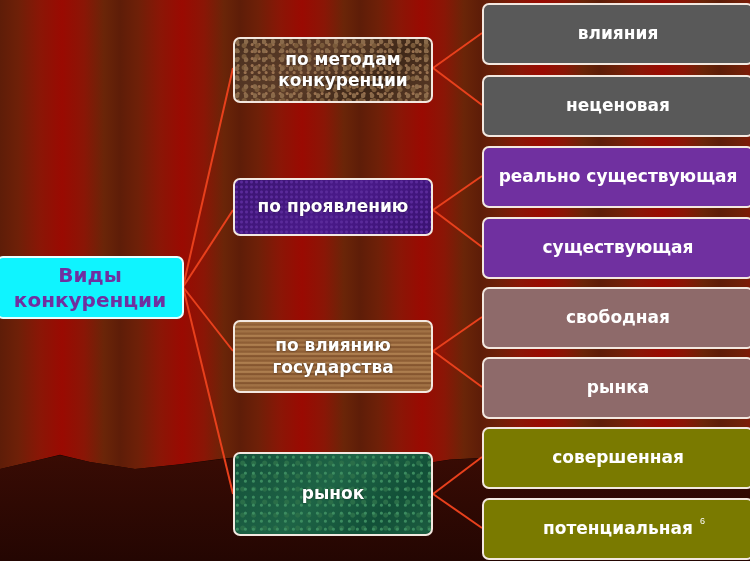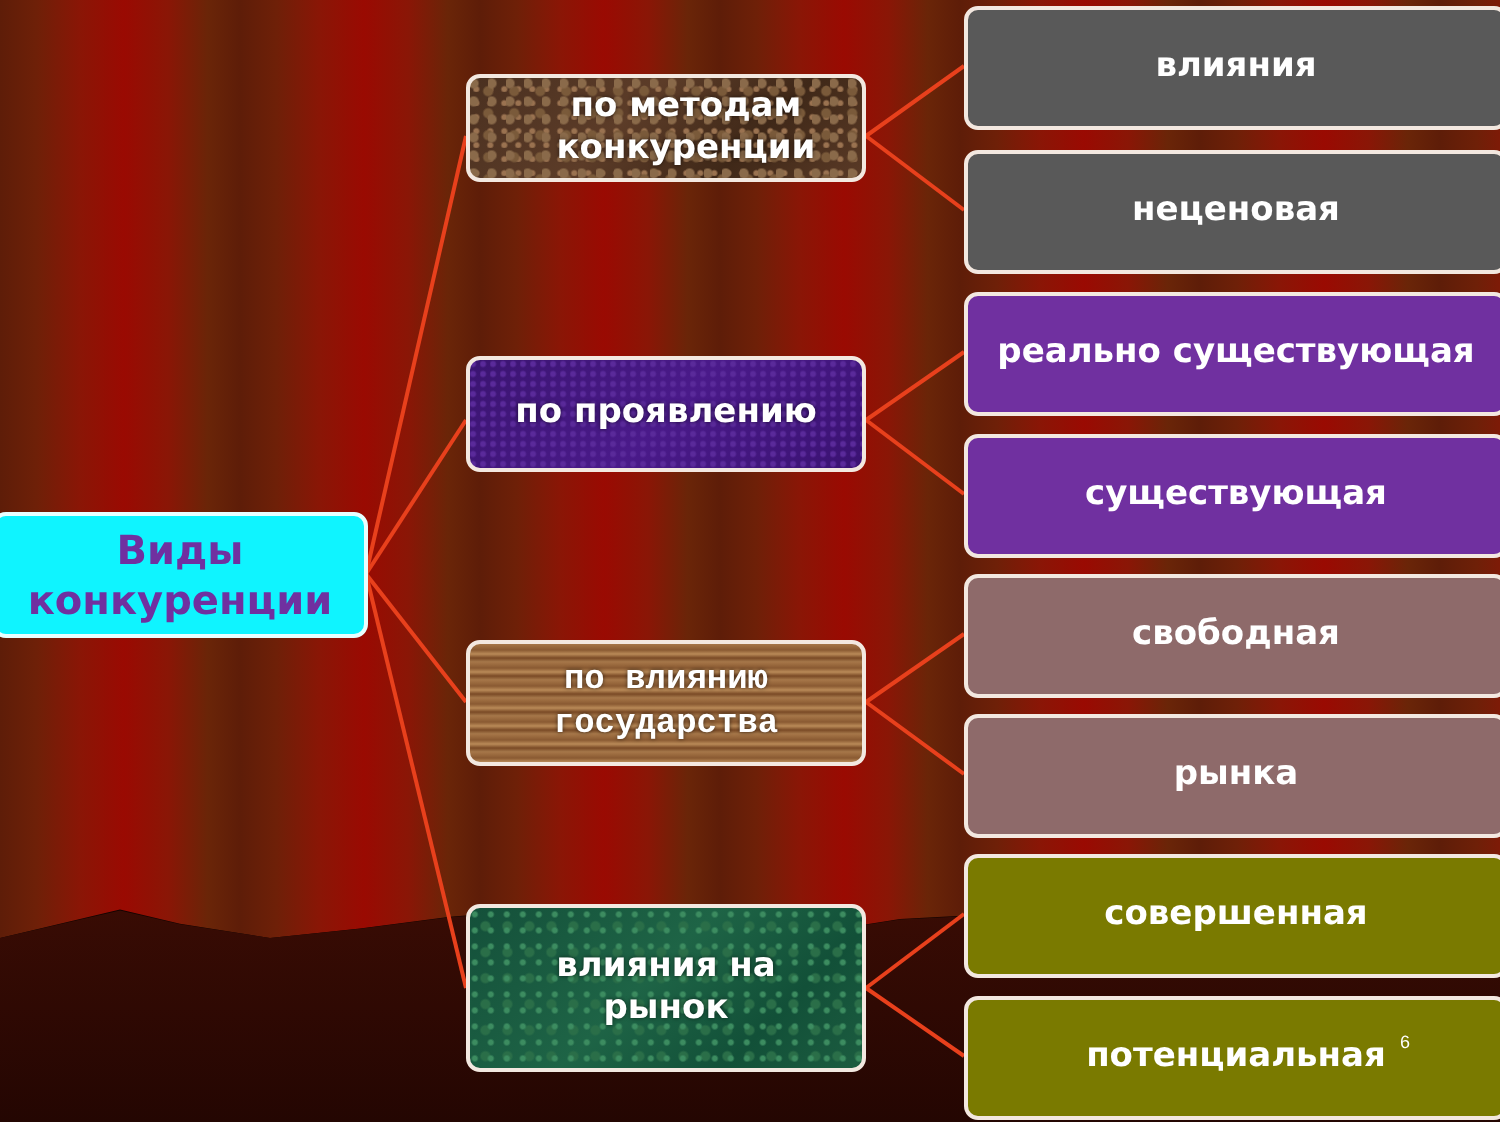--- a/index.html
+++ b/index.html
@@ -25,39 +25,38 @@
     position:absolute; box-sizing:border-box;
     border:2px solid #f3e8e0; border-radius:7px;
     display:flex; align-items:center; justify-content:center; text-align:center;
     color:#ffffff; font-weight:bold; line-height:1.25;
   }
   .root {
     left:-4px; top:256px; width:188px; height:63px;
     background:#0ff4ff; color:#7030a0; font-size:20px; border-color:#e8ffff;
   }
   .mid { left:233px; width:200px; font-size:17px; text-shadow:0 0 2px rgba(0,0,0,0.6); }
-  .mid1 { top:37px; height:54px;
+  .mid1 { top:37px; height:66px;
     background:
       radial-gradient(circle at 20% 30%, #8a6a4a 0 2px, transparent 3px),
       radial-gradient(circle at 70% 60%, #7a5a3a 0 2px, transparent 3px),
       radial-gradient(circle at 45% 80%, #9a7250 0 1px, transparent 2px),
       linear-gradient(135deg, #4a3020, #5c3c28 40%, #3f2818 70%, #5a3a26);
     background-size: 9px 9px, 13px 11px, 7px 7px, 100% 100%;
     padding-left: 20px;
   }
   .mid2 { top:178px; height:58px;
     background:
       radial-gradient(circle at 30% 40%, #5a2a9a 0 1px, transparent 2px),
       linear-gradient(135deg, #3a1470, #4a1a8a 50%, #3a1272);
     background-size: 5px 5px, 100% 100%;
   }
-  .mid3 { top:320px; height:63px;
+  .mid3 { top:320px; height:73px;
     background:
       repeating-linear-gradient(180deg, #a67648 0px, #8a5a32 3px, #b98a58 5px, #7a4a26 7px, #a87a4c 9px);
-    font-family: Liberation Mono, monospace;
   }
   .mid4 { top:452px; height:84px;
     background:
       radial-gradient(circle at 30% 40%, #3c8c60 0 1px, transparent 2px),
       radial-gradient(circle at 70% 70%, #2a6e48 0 2px, transparent 3px),
       linear-gradient(135deg, #14503a, #1e6446 45%, #125038 75%, #1c5c40);
     background-size: 8px 8px, 11px 13px, 100% 100%;
   }
   .leaf { left:482px; width:272px; height:62px; font-size:17px; }
   .gray   { background:#595959; }
@@ -109,21 +108,20 @@
   <div>по проявлению</div>
 </div>
 <div class="box mid mid3">
   <div>
     <div>по влиянию</div>
     <div>государства</div>
   </div>
 </div>
 <div class="box mid mid4">
   <div>
-    <div>влияния на</div>
     <div>рынок</div>
   </div>
 </div>
 
 <div class="box leaf gray" style="top:3px;">
   <span>влияния</span>
 </div>
 <div class="box leaf gray" style="top:75px;">
   <span>неценовая</span>
 </div>

